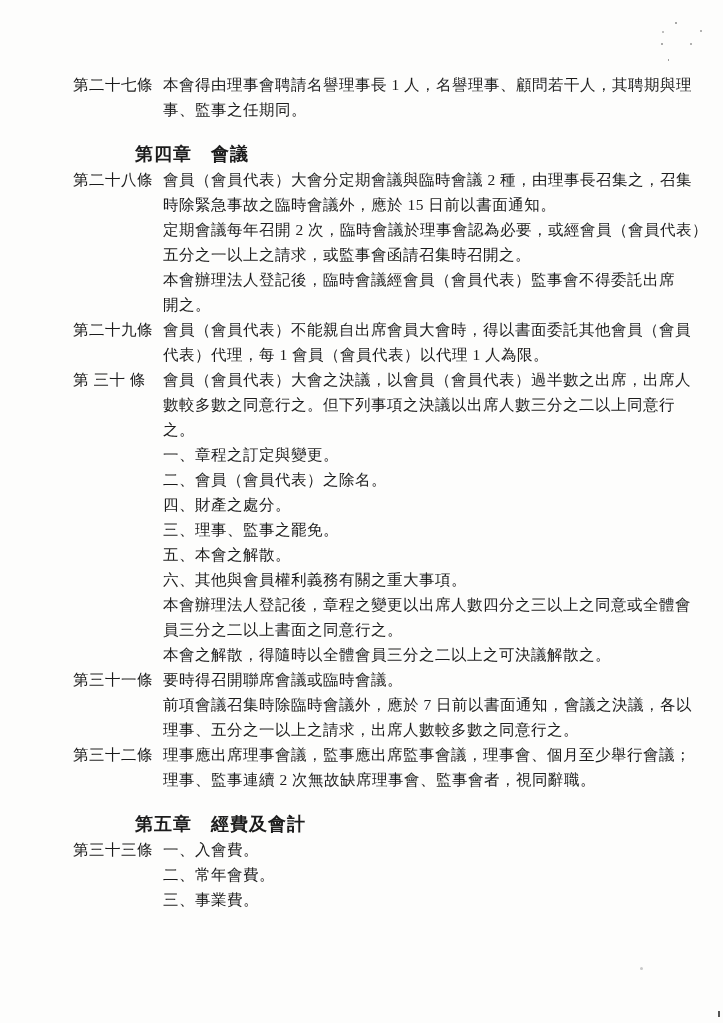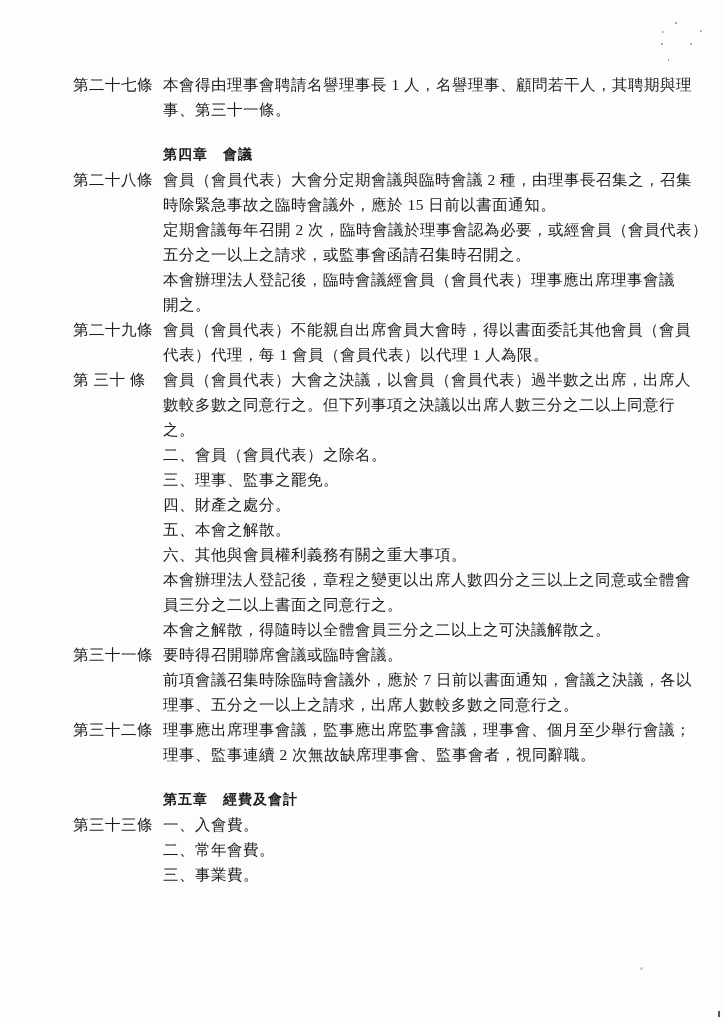--- a/index.html
+++ b/index.html
@@ -31,69 +31,70 @@
   }
   .article-body { flex:1 1 auto; min-width:0; }
   .text-line {
     font-size:15.5px;
     line-height:25px;
     letter-spacing:0.5px;
     white-space:nowrap;
   }
   .chapter {
     margin-top:20px;
-    margin-left:90px;
+    margin-left:62px;
     font-weight:bold;
-    font-size:14px;
+    font-size:18px;
     line-height:25px;
     letter-spacing:1px;
     white-space:nowrap;
   }
   .speck { position:absolute; border-radius:50%; }
 </style>
 </head>
 <body>
 
 <div class="page">
   <div class="content" id="doc-content">
       <div class="article">
         <div class="article-label">第二十七條</div>
         <div class="article-body">
           <div class="text-line">本會得由理事會聘請名譽理事長 1 人，名譽理事、顧問若干人，其聘期與理</div>
-          <div class="text-line">事、第三十一條。</div>
+          <div class="text-line">事、監事之任期同。</div>
         </div>
       </div>
       <div class="chapter">第四章　會議</div>
       <div class="article">
         <div class="article-label">第二十八條</div>
         <div class="article-body">
           <div class="text-line">會員（會員代表）大會分定期會議與臨時會議 2 種，由理事長召集之，召集</div>
           <div class="text-line">時除緊急事故之臨時會議外，應於 15 日前以書面通知。</div>
           <div class="text-line">定期會議每年召開 2 次，臨時會議於理事會認為必要，或經會員（會員代表）</div>
           <div class="text-line">五分之一以上之請求，或監事會函請召集時召開之。</div>
-          <div class="text-line">本會辦理法人登記後，臨時會議經會員（會員代表）理事應出席理事會議</div>
+          <div class="text-line">本會辦理法人登記後，臨時會議經會員（會員代表）監事會不得委託出席</div>
           <div class="text-line">開之。</div>
         </div>
       </div>
       <div class="article">
         <div class="article-label">第二十九條</div>
         <div class="article-body">
           <div class="text-line">會員（會員代表）不能親自出席會員大會時，得以書面委託其他會員（會員</div>
           <div class="text-line">代表）代理，每 1 會員（會員代表）以代理 1 人為限。</div>
         </div>
       </div>
       <div class="article">
         <div class="article-label">第 三十 條</div>
         <div class="article-body">
           <div class="text-line">會員（會員代表）大會之決議，以會員（會員代表）過半數之出席，出席人</div>
           <div class="text-line">數較多數之同意行之。但下列事項之決議以出席人數三分之二以上同意行</div>
           <div class="text-line">之。</div>
+          <div class="text-line">一、章程之訂定與變更。</div>
           <div class="text-line">二、會員（會員代表）之除名。</div>
+          <div class="text-line">四、財產之處分。</div>
           <div class="text-line">三、理事、監事之罷免。</div>
-          <div class="text-line">四、財產之處分。</div>
           <div class="text-line">五、本會之解散。</div>
           <div class="text-line">六、其他與會員權利義務有關之重大事項。</div>
           <div class="text-line">本會辦理法人登記後，章程之變更以出席人數四分之三以上之同意或全體會</div>
           <div class="text-line">員三分之二以上書面之同意行之。</div>
           <div class="text-line">本會之解散，得隨時以全體會員三分之二以上之可決議解散之。</div>
         </div>
       </div>
       <div class="article">
         <div class="article-label">第三十一條</div>
         <div class="article-body">

